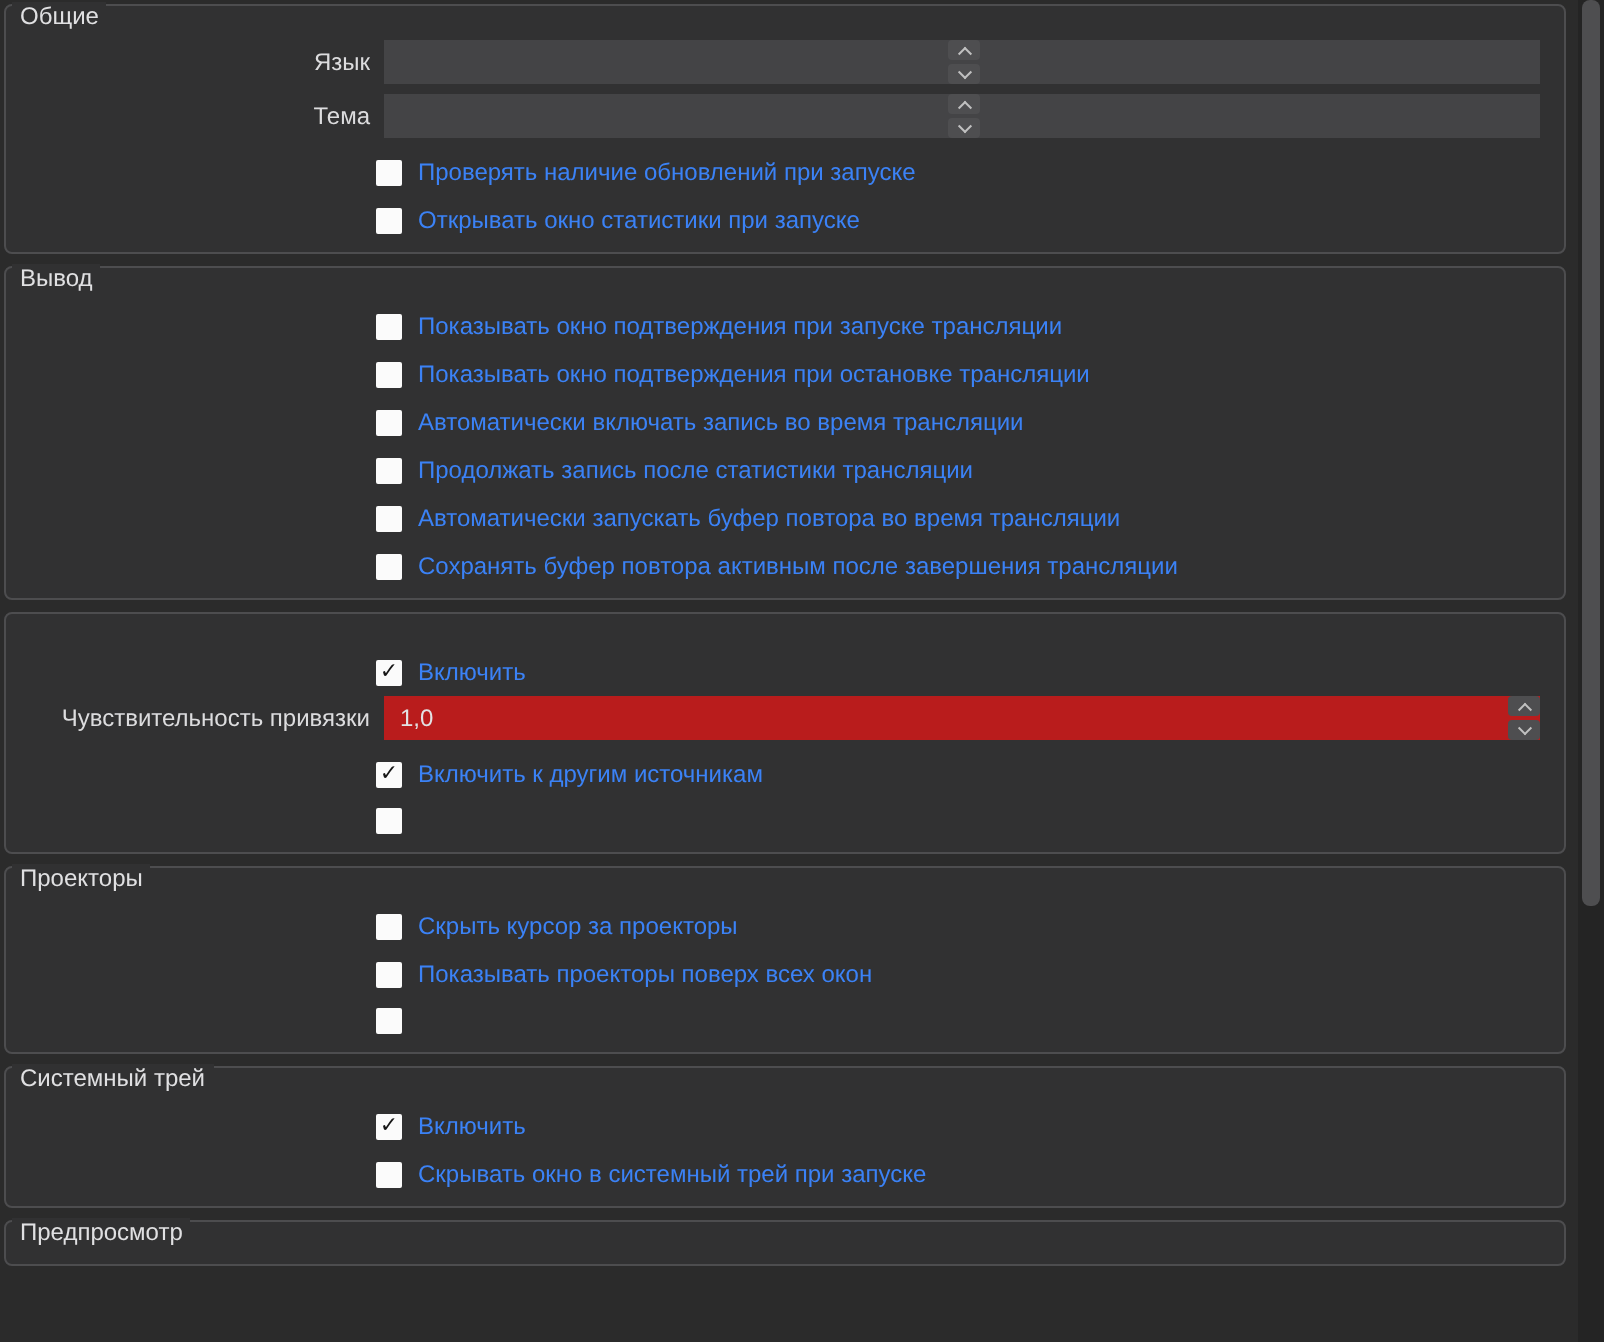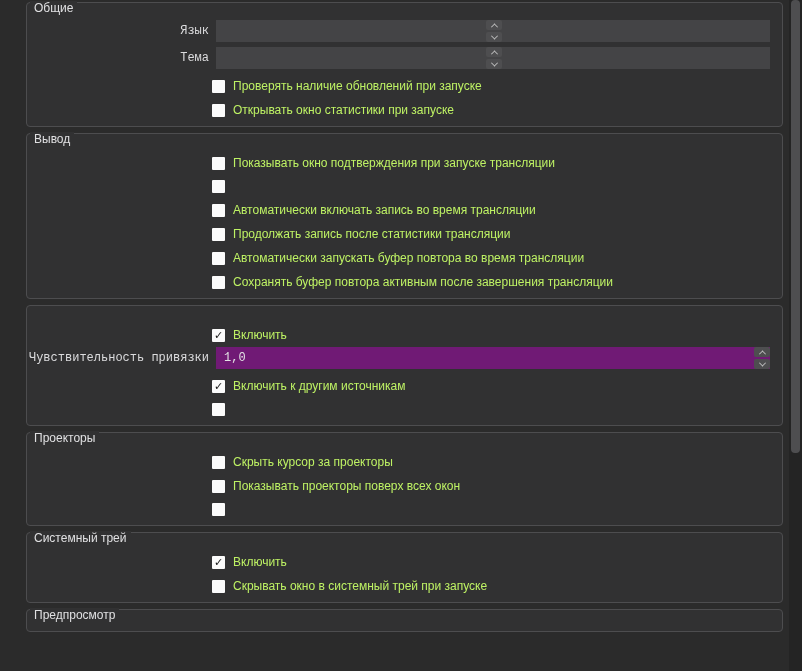--- a/index.html
+++ b/index.html
@@ -11,43 +11,42 @@
   }
   .page{position:relative;width:802px;height:671px;}
   .content{position:absolute;left:2px;top:2px;width:781px;}
   .group{
     position:relative;
     border:1px solid #4d4d4f;border-radius:4px;
     background:#313132;
     margin-bottom:6px;
     padding:12px 12px 9px 0;
     box-sizing:border-box;
-    margin-left:24px;
   }
   .group-title{
     position:absolute;top:-2px;left:3px;
     background:#313132;
     padding:0 4px;
     line-height:14px;
     color:#e0e0e2;
     white-space:nowrap;
   }
   .row{display:flex;align-items:center;}
-  .row.combo-row,.row.spin-row{margin-top:5px;font-family:Liberation Mono, monospace;}
+  .row.combo-row,.row.spin-row{margin-top:5px;}
   .row.check-row{margin-top:10px;margin-left:185px;}
   .row-label{
     width:182px;margin-right:7px;flex:none;
     text-align:right;color:#dcdcde;white-space:nowrap;
   }
   .combobox,.spinbox{
     flex:1;height:22px;display:flex;align-items:center;
     box-sizing:border-box;
   }
   .combobox{background:#444446;flex-direction:column;}
-  .spinbox{background:#701a75;}
+  .spinbox{background:#b91c1c;}
   .combo-value,.spin-value{
     flex:1;padding-left:8px;color:#e2e2e4;white-space:nowrap;overflow:hidden;
   }
   .spin-btns{
     flex:none;width:16px;height:22px;margin-left:2px;
     display:flex;flex-direction:column;gap:2px;
   }
   .spin-btn{
     flex:1;background:#4e4e50;border-radius:2px;
     display:flex;align-items:center;justify-content:center;
@@ -57,21 +56,21 @@
     border-left:1px solid #c0c0c0;border-top:1px solid #c0c0c0;}
   .chev.up{transform:rotate(45deg) translate(1px,1px);}
   .chev.down{transform:rotate(225deg) translate(1px,1px);}
   .cb-box{
     flex:none;width:13px;height:13px;margin-right:8px;
     background:#fbfbfb;border-radius:1px;
     display:flex;align-items:center;justify-content:center;
     font-size:11px;font-weight:bold;color:#161616;line-height:13px;
   }
   .cb-box.checked::after{content:"\2713";}
-  .cb-label{color:#bef264;white-space:nowrap;}
+  .cb-label{color:#3b82f6;white-space:nowrap;}
   .scrollbar{
     position:absolute;right:0;top:0;width:13px;height:671px;
     background:#242424;
   }
   .scroll-thumb{
     position:absolute;left:2px;top:0;width:9px;height:453px;
     background:#4e4e50;border-radius:4px;
   }
 </style>
 </head>
@@ -119,20 +118,21 @@
         </div>
       </div>
       <div class="group">
         <span class="group-title">Вывод</span>
         <div class="row check-row">
           <span class="cb-box"></span>
           <span class="cb-label">Показывать окно подтверждения при запуске трансляции</span>
         </div>
         <div class="row check-row">
           <span class="cb-box"></span>
+          <span class="cb-label">Показывать окно подтверждения при остановке трансляции</span>
         </div>
         <div class="row check-row">
           <span class="cb-box"></span>
           <span class="cb-label">Автоматически включать запись во время трансляции</span>
         </div>
         <div class="row check-row">
           <span class="cb-box"></span>
           <span class="cb-label">Продолжать запись после статистики трансляции</span>
         </div>
         <div class="row check-row">

